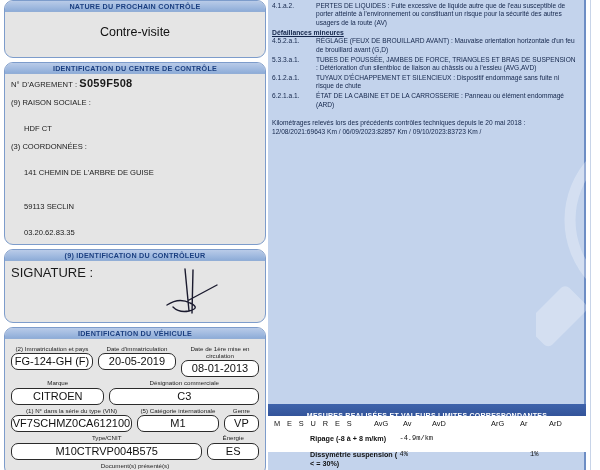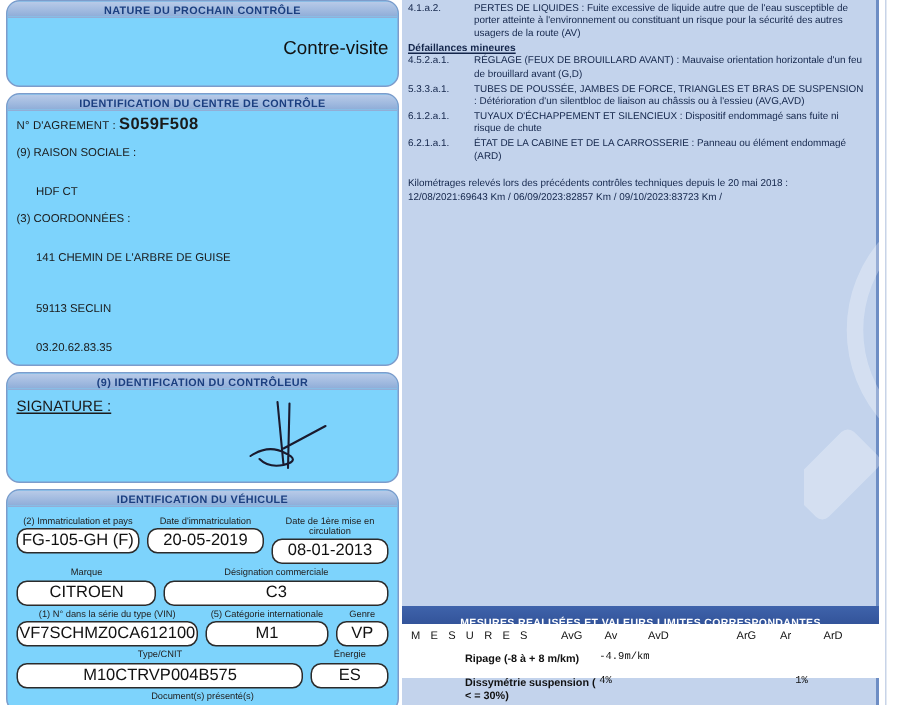--- a/index.html
+++ b/index.html
@@ -31,21 +31,21 @@
     left: 4px; top: 0px;
     width: 262px; height: 470px;
     z-index: 2;
   }
 
   
   .card {
     position: relative;
     border: 1px solid #7d9ccb;
     border-radius: 9px;
-    background: #7dd3fc;
+    background: #e5e5e5;
     margin-bottom: 4px;
   }
   .ribbon {
     position: relative;
     height: 11px;
     background: linear-gradient(180deg,#b9cbe8 0%, #a2bbe0 55%, #8fadd8 100%);
     border-radius: 8px 8px 0 0;
     border-bottom: 1px solid #92aed6;
     text-align: center;
     overflow: hidden;
@@ -55,36 +55,36 @@
     font-size: 7.2px;
     line-height: 11px;
     letter-spacing: .25px;
     color: #1b3f80;
     white-space: nowrap;
     font-weight: 600;
   }
   .card-body { padding: 4px 6px 5px 6px; }
 
   .big-val {
-    text-align: right;
+    text-align: center;
     font-size: 12.5px;
     color: #111;
     padding: 9px 0 13px 0;
   }
 
   .kv { font-size: 7.6px; color: #1a1a1a; line-height: 10.5px; }
   .kv .lbl { letter-spacing: .1px; }
   .kv .strong { font-size: 11px; font-weight: bold; letter-spacing: .3px; }
   .indent { padding-left: 13px; margin-top: 16px; }
   .sp { height: 7px; }
 
   .sig-row { position: relative; height: 52px; }
   .sig-row .agr { font-size: 7.6px; padding-top: 10px; }
   .sig-row .agrval { font-size: 11px; font-weight: bold; letter-spacing: .4px; }
-  .sig-row .sigtxt { font-size: 10px; padding-top: 3px; text-decoration: underline; }
+  .sig-row .sigtxt { font-size: 13px; padding-top: 3px; }
   .sig-mark { position: absolute; right: 30px; top: 2px; width: 70px; height: 50px; }
 
   
   .vrow { display: flex; gap: 5px; margin-top: 2px; }
   .vcell { flex: 1; text-align: center; }
   .vcap {
     font-size: 6.2px; color: #222; line-height: 7px;
     margin-bottom: 1.5px; white-space: nowrap;
   }
   .vcap.wrap { white-space: normal; }
@@ -305,21 +305,21 @@
 
     <div class="card">
       <div class="ribbon">
         <span>IDENTIFICATION DU VÉHICULE</span>
       </div>
       <div class="card-body">
 
         <div class="vrow">
           <div class="vcell" style="flex:1.05">
             <div class="vcap">(2) Immatriculation et pays</div>
-            <div class="vbox">FG-105-GH (F)</div>
+            <div class="vbox">FG-124-GH (F)</div>
           </div>
           <div class="vcell">
             <div class="vcap">Date d'immatriculation</div>
             <div class="vbox">20-05-2019</div>
           </div>
           <div class="vcell">
             <div class="vcap wrap">Date de 1ère mise en circulation</div>
             <div class="vbox">08-01-2013</div>
           </div>
         </div>

